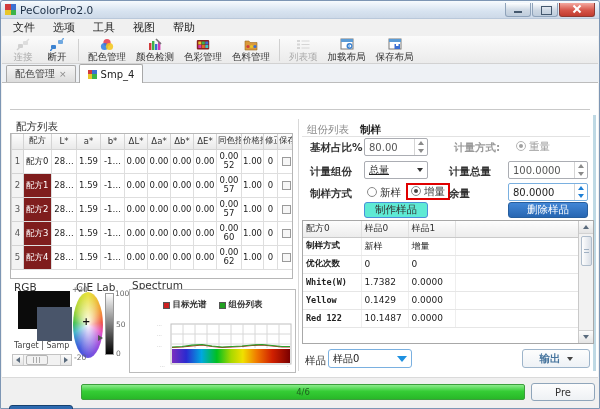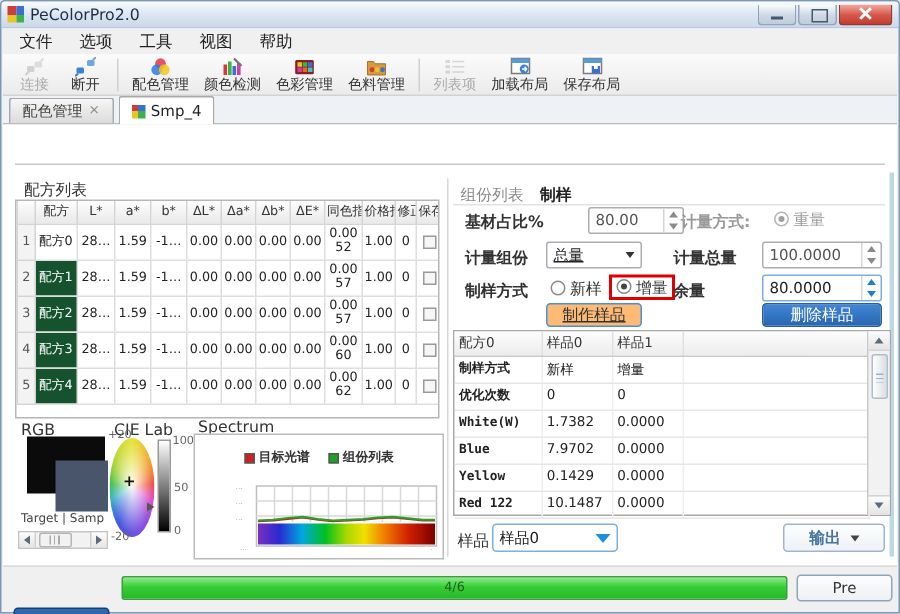--- a/index.html
+++ b/index.html
@@ -54,21 +54,21 @@
   .sec-label{position:absolute;font-size:10.5px;color:#333;}
 
   
   .recipe-box{position:absolute;left:8px;top:50px;width:283px;height:146px;border:1px solid #b6b6b6;background:#fff;overflow:hidden;}
   table{border-collapse:collapse;table-layout:fixed;width:283px;}
   .recipe-box th{height:15px;font-size:8.5px;font-weight:normal;color:#333;background:linear-gradient(#fdfdfd,#e9e9e9);
     border:1px solid #d4d4d4;border-top:none;padding:0 1px;white-space:nowrap;overflow:hidden;}
   .recipe-box td{height:24px;font-size:8.5px;border:1px solid #dedede;padding:0 1px;text-align:center;overflow:hidden;word-break:break-all;line-height:1.05;}
   .recipe-box td.rn{background:#f3f3f3;color:#555;border-color:#d4d4d4;}
   .recipe-box td.nm{text-align:left;padding-left:2px;}
-  .recipe-box td.nm.sel{background:#14532d;color:#fff;}
+  .recipe-box td.nm.sel{background:#7f1d1d;color:#fff;}
   .cb{width:9px;height:9px;border:1px solid #9a9a9a;background:#f6f6f6;margin:0 auto;}
 
   
   .swatch{position:absolute;}
   .rgb-caption{position:absolute;left:12px;top:258px;width:60px;font-size:8px;color:#444;white-space:nowrap;overflow:hidden;}
   .hscroll{position:absolute;left:10px;top:271px;width:60px;height:12px;border:1px solid #c3c3c3;background:#f2f2f2;display:flex;}
   .hs-btn{width:11px;display:flex;align-items:center;justify-content:center;background:linear-gradient(#fcfcfc,#e4e4e4);border-right:1px solid #cfcfcf;}
   .hs-btn:last-child{border-left:1px solid #cfcfcf;border-right:none;margin-left:auto;}
   .hs-thumb{width:22px;margin-left:2px;background:linear-gradient(#fff,#dcdcdc);border:1px solid #b5b5b5;border-radius:2px;
     background-image:repeating-linear-gradient(90deg,#aaa 0 1px,transparent 1px 3px);background-size:8px 6px;background-position:center;background-repeat:no-repeat;}
@@ -111,21 +111,21 @@
   .radio{display:inline-block;width:10px;height:10px;border-radius:50%;border:1px solid #8a8a8a;background:#fff;vertical-align:-1px;position:relative;}
   .radio.sel::after{content:"";position:absolute;left:2px;top:2px;width:4px;height:4px;border-radius:50%;background:#444;}
   .radio.dis{border-color:#b5b5b5;}
   .radio.dis::after{background:#a0a0a0;}
   .rlabel{font-size:10.5px;color:#333;margin-left:3px;}
   .rlabel.dis{color:#9a9a9a;}
   .rgroup{position:absolute;display:flex;align-items:center;}
   .hl-red{border:2px solid #e00000;padding:0 3px;display:flex;align-items:center;height:17px;}
 
   .btn{position:absolute;display:flex;align-items:center;justify-content:center;font-size:10.5px;border-radius:3px;cursor:default;}
-  .btn-make{background:#fdba74;border:1px solid #4a90d9;color:#333;text-decoration:underline;}
+  .btn-make{background:#5eead4;border:1px solid #4a90d9;color:#333;}
   .btn-delete{background:linear-gradient(#4186d6,#2766b2);border:1px solid #265e9e;color:#fff;}
   .btn-output{background:linear-gradient(#fdfdfd,#eef2f6);border:1px solid #9db4ca;color:#47759e;gap:6px;}
   .btn-output .tri-d{border-top-color:#444;}
   .btn-reset{background:linear-gradient(#2f6cb2,#1c4e8f);border:1px solid #16406f;color:#fff;font-size:10px;margin-top:22px;}
   .btn-pre{background:linear-gradient(#fdfdfd,#eef1f4);border:1px solid #8fa5ba;color:#333;font-size:10px;}
 
   
   .sample-box{position:absolute;left:300px;top:137px;width:292px;height:124px;border:1px solid #a8a8a8;background:#fff;}
   .sample-box table{width:276px;}
   .sample-box th{height:16px;font-size:9px;font-weight:normal;color:#333;text-align:left;padding:0 3px;background:linear-gradient(#fdfdfd,#ececec);border-bottom:1px solid #c9c9c9;border-right:1px solid #e0e0e0;white-space:nowrap;}
@@ -505,21 +505,21 @@
             <text x="157" y="78">·</text>
         </g>
       </svg>
     </div>
 
     <div class="rp-tab inactive" style="left:305px;">组份列表</div>
     <div class="rp-tab active" style="left:358px;">制样</div>
     <div class="rp-line"></div>
 
     <div class="flabel" style="left:308px;top:58px;">基材占比%</div>
-    <div class="spin" style="left:362px;top:55px;width:64px;margin-left:28px;">
+    <div class="spin" style="left:362px;top:55px;width:64px;">
       <span class="val">80.00</span>
       <span class="arrows">
           <span class="ar">
             <span class="tri-u"></span>
           </span>
           <span class="ar">
             <span class="tri-d"></span>
           </span>
         </span>
     </div>
@@ -599,26 +599,20 @@
               <td>0</td>
               <td></td>
             </tr>
             <tr>
               <td class="lbl">White(W)</td>
               <td>1.7382</td>
               <td>0.0000</td>
               <td></td>
             </tr>
             <tr>
-              <td class="lbl">Blue</td>
-              <td>7.9702</td>
-              <td>0.0000</td>
-              <td></td>
-            </tr>
-            <tr>
               <td class="lbl">Yellow</td>
               <td>0.1429</td>
               <td>0.0000</td>
               <td></td>
             </tr>
             <tr>
               <td class="lbl">Red 122</td>
               <td>10.1487</td>
               <td>0.0000</td>
               <td></td>

